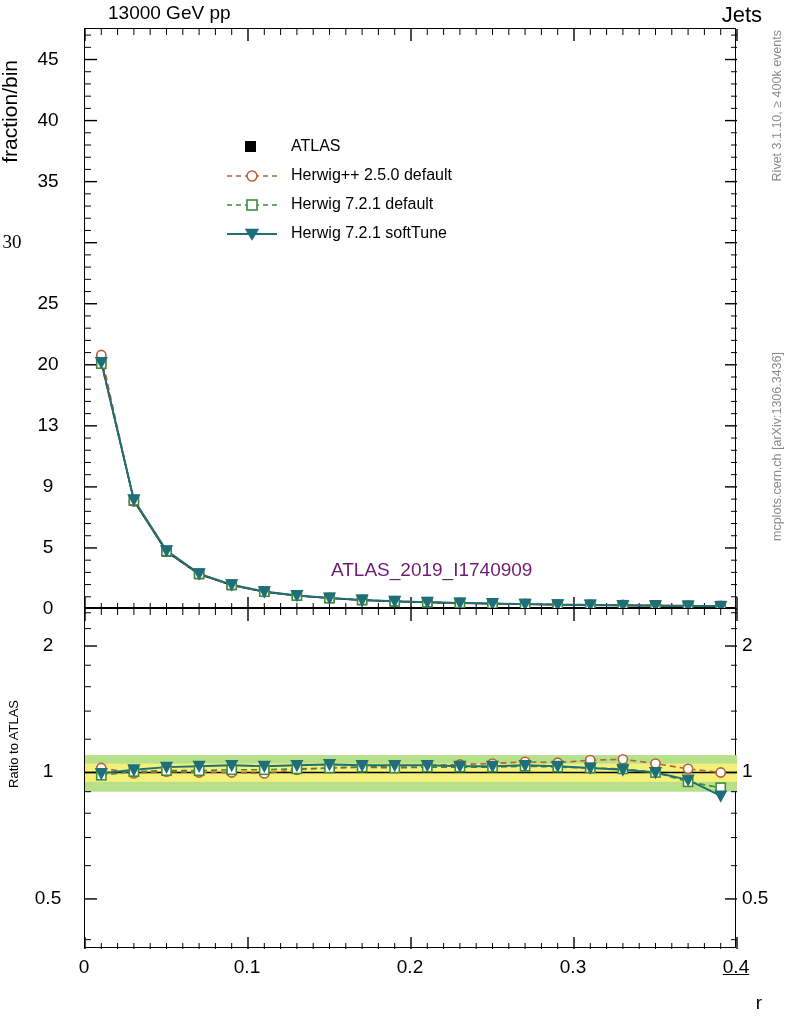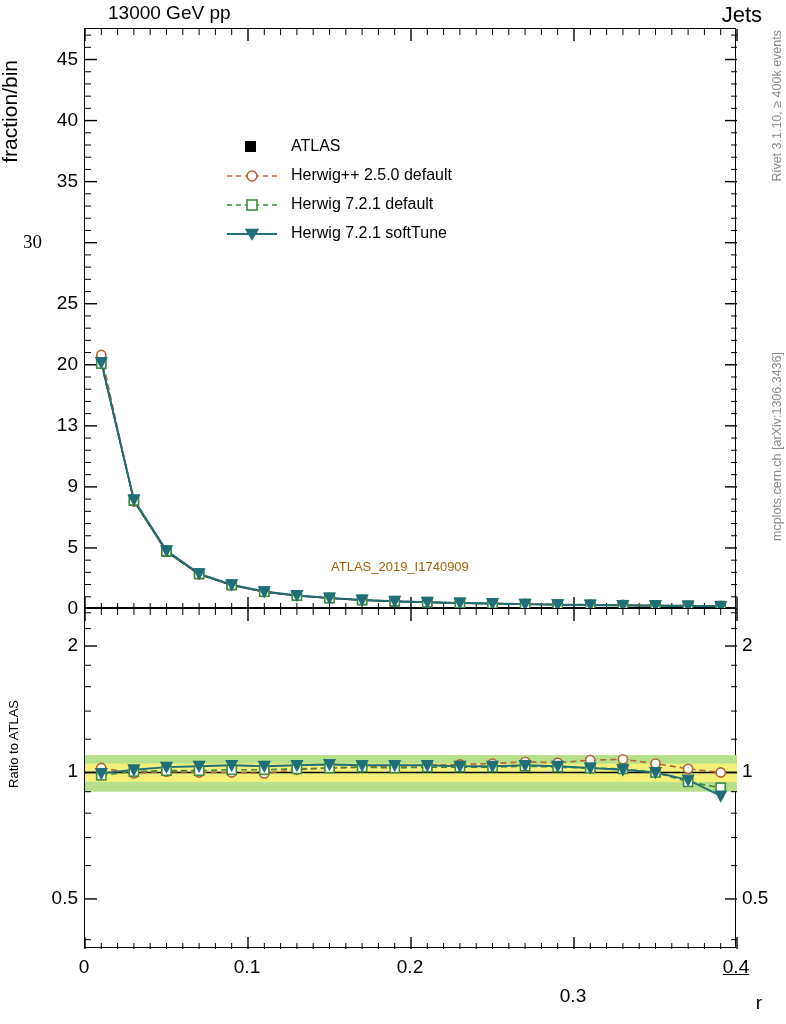--- a/index.html
+++ b/index.html
@@ -26,30 +26,30 @@
 
   
   #main-panel{position:absolute;left:84px;top:28px;width:652px;height:580px;
         border:1.5px solid #000;box-sizing:border-box;background:#fff;}
   #ratio-panel{position:absolute;left:84px;top:608px;width:652px;height:340px;
         border:1.5px solid #000;box-sizing:border-box;background:#fff;}
 
   svg{position:absolute;left:0;top:0;overflow:visible;}
 
   
-  .ylab{position:absolute;right:0;font-size:19px;text-align:right;transform:translateY(-50%);}
+  .ylab{position:absolute;right:0;font-size:19px;text-align:center;transform:translateY(-50%);}
   .ylab-r{position:absolute;left:0;font-size:19px;text-align:left;transform:translateY(-50%);}
   .xlab{position:absolute;font-size:19px;transform:translateX(-50%);}
 
   #xtitle{position:absolute;right:24px;top:992px;font-size:19px;}
 
   #plot-title{position:absolute;left:0;right:0;top:40px;text-align:center;font-size:19px;}
   #plot-title .sub{font-size:15px;}
 
-  #watermark{position:absolute;left:330px;top:558px;font-size:13px;color:#a16207;}
+  #watermark{position:absolute;left:330px;top:558px;font-size:19px;color:#701a75;}
 
   
   #legend{position:absolute;left:140px;top:105px;font-size:16px;}
   #legend .row{position:relative;height:29px;}
   #legend .lbl{position:absolute;left:66px;top:3px;white-space:nowrap;}
   #legend svg{position:absolute;left:0;top:0;}
 </style>
 </head>
 <body>
 
@@ -581,19 +581,19 @@
     </div>
   <div id="ticklabels-ratio-right">
       <div class="ylab-r" style="top: 897.933px; left: 742px;">0.5</div>
       <div class="ylab-r" style="top: 771.478px; left: 742px;">1</div>
       <div class="ylab-r" style="top: 645.024px; left: 742px;">2</div>
     </div>
   <div id="ticklabels-x">
       <div class="xlab" style="left: 84px; top: 956px;">0</div>
       <div class="xlab" style="left: 247px; top: 956px;">0.1</div>
       <div class="xlab" style="left: 410px; top: 956px;">0.2</div>
-      <div class="xlab" style="left: 573px; top: 985px;">0.3</div>
+      <div class="xlab" style="left: 573px; top: 956px;">0.3</div>
       <div class="xlab" style="left: 736px; top: 956px; text-decoration: underline;">0.4</div>
     </div>
 
   <div id="xtitle">r</div>
 
 </div>
 
 </body></html>

